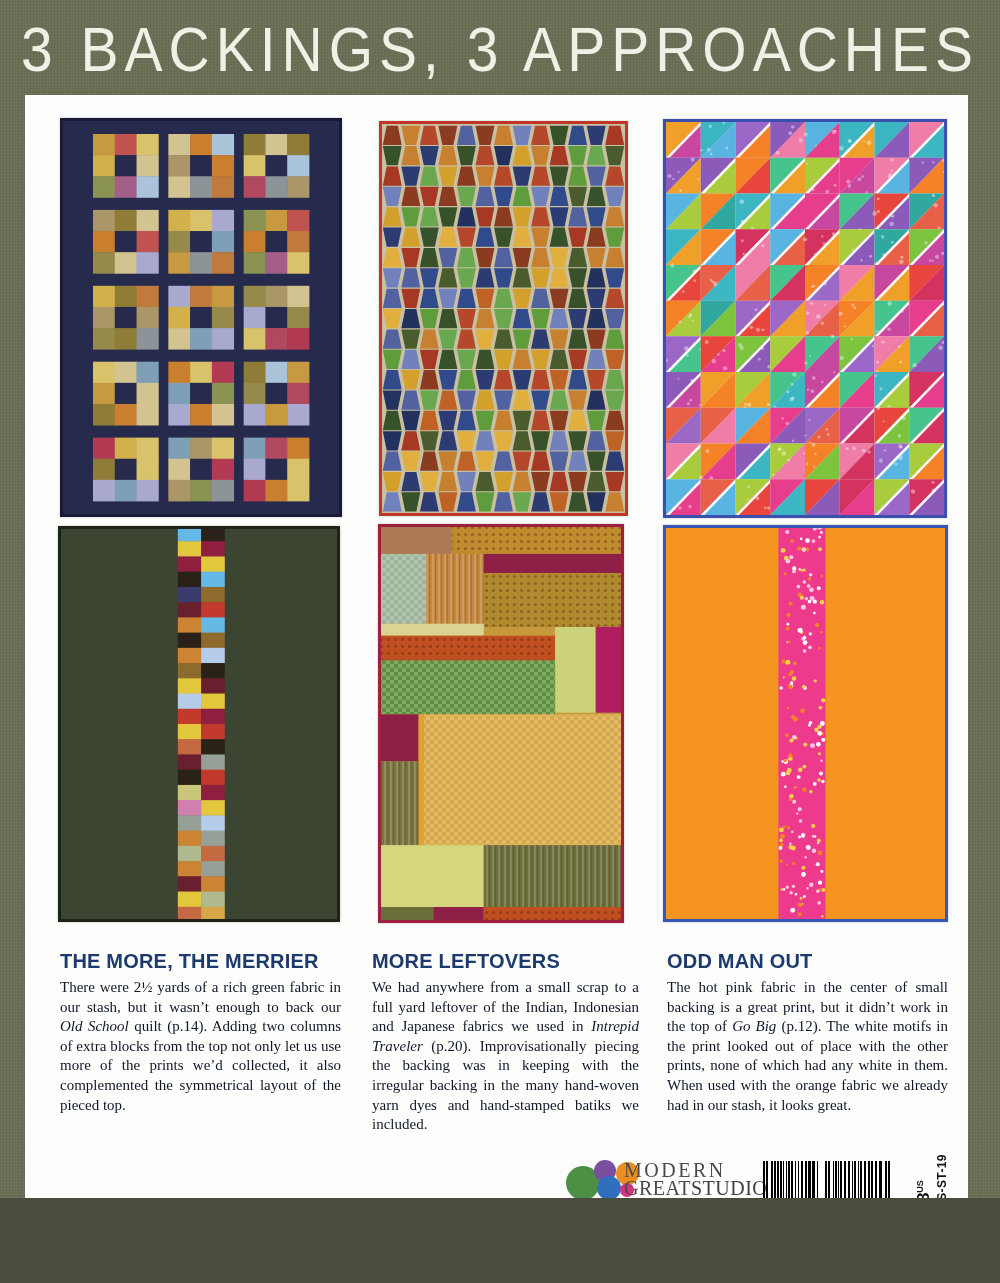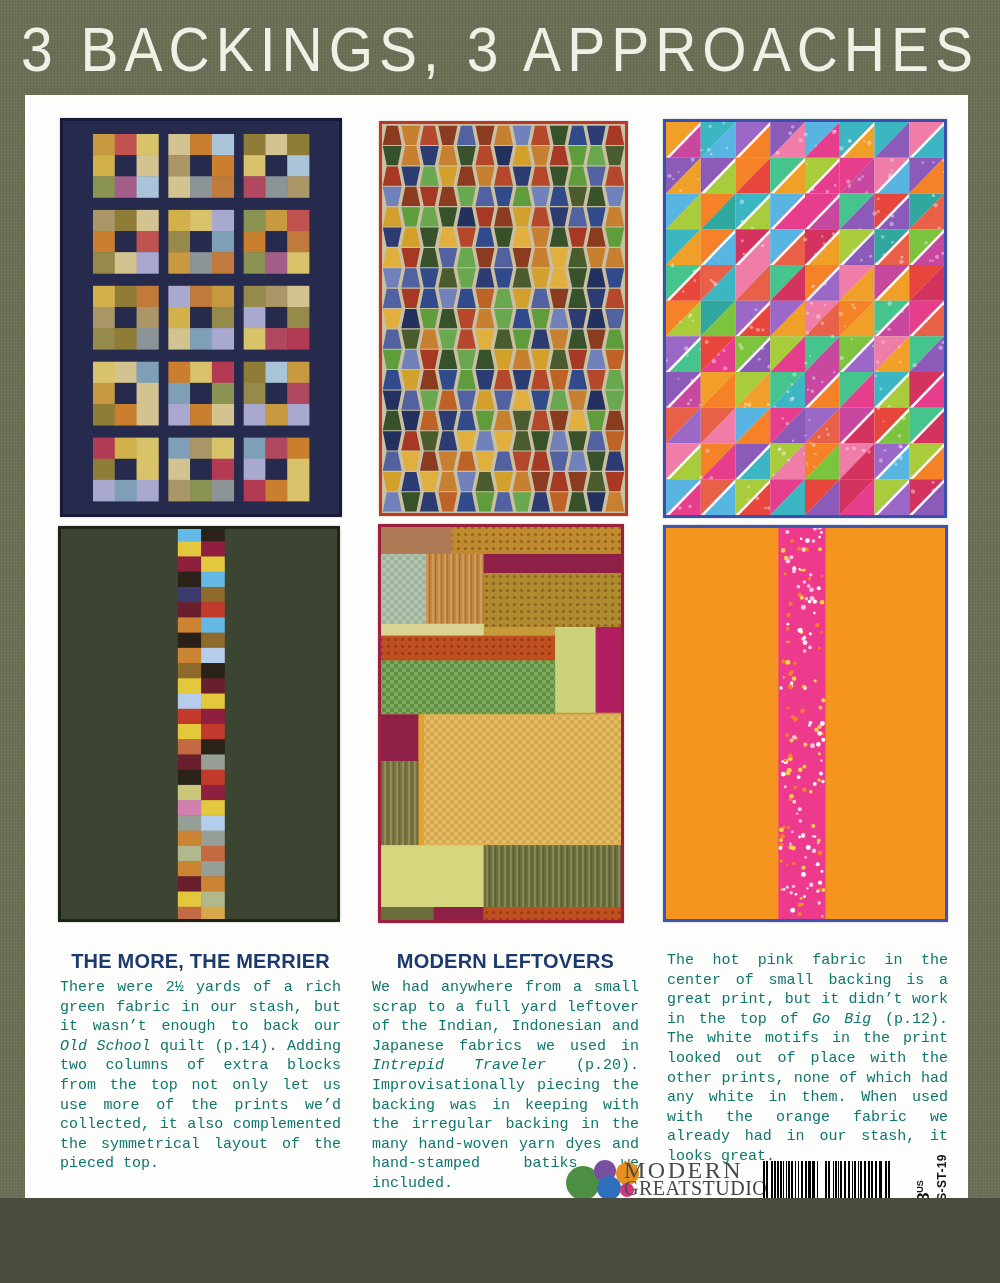--- a/index.html
+++ b/index.html
@@ -19,34 +19,34 @@
   #q1{left:354px;top:26px;}
   #q2{left:638px;top:24px;}
   #q3{left:33px;top:431px;}
   #q4{left:353px;top:429px;}
   #q5{left:638px;top:430px;}
   .col{position:absolute;top:856px;}
   #col0{left:35px;width:281px;}
   #col1{left:347px;width:267px;}
   #col2{left:642px;width:281px;}
   .col h2{margin:0 0 6px 0;font:700 20px/1.05 "Liberation Sans",sans-serif;
-    color:#1c3a6d;letter-spacing:.2px;text-align:center;}
-  .col p{margin:0;font-family:Liberation Mono, monospace;font-size:15px;line-height:19.6px;
-    color:#0f766e;text-align:justify;text-align-last:left;}
+    color:#1c3a6d;letter-spacing:.2px;}
+  .col p{margin:0;font-family:Liberation Serif, serif;font-size:15px;line-height:19.6px;
+    color:#0f172a;text-align:justify;text-align-last:left;}
   
   .logo-marks{position:absolute;left:541px;top:1065px;width:78px;height:44px;}
   .logo-marks span{position:absolute;display:block;border-radius:50%;}
   .logo-marks span:nth-child(1){left:0;top:6px;width:34px;height:34px;}
   .logo-marks span:nth-child(2){left:28px;top:0;width:22px;height:22px;}
   .logo-marks span:nth-child(3){left:50px;top:2px;width:23px;height:23px;}
   .logo-marks span:nth-child(4){left:31px;top:16px;width:24px;height:24px;}
   .logo-marks span:nth-child(5){left:54px;top:23px;width:14px;height:14px;}
   .logo-text{position:absolute;left:599px;top:1066px;font-family:"Liberation Serif",serif;
     color:#4a4a4a;}
-  .logo-text .l1{font-size:24px;line-height:18px;letter-spacing:2.5px;}
+  .logo-text .l1{font-size:20px;line-height:18px;letter-spacing:2.5px;}
   .logo-text .l2{font-size:20px;line-height:18px;letter-spacing:.5px;}
   .logo-text .blue{color:#404040;}
   .website{position:absolute;left:552px;top:1101px;font:15px "Liberation Sans",sans-serif;
     color:#3b82f6;letter-spacing:.3px;}
   .barcode-wrap{position:absolute;left:727px;top:1066px;display:flex;align-items:flex-end;gap:2px;}
   .bc-digit{font:11px "DejaVu Sans",sans-serif;color:#111;padding-bottom:1px;}
   .price-rot{position:absolute;left:878px;top:1064px;width:62px;height:62px;}
   .price-inner{width:62px;height:40px;margin-top:11px;transform:rotate(-90deg);
     transform-origin:50% 50%;color:#141414;white-space:nowrap;}
   .price-inner .p{font:600 17px "Liberation Sans",sans-serif;}
@@ -1167,24 +1167,25 @@
           <circle cx="140.45662092702116" cy="349.4404325832147" r="2.4396743102464824" fill="#ffffff"></circle>
           <circle cx="159.9501756105863" cy="256.59929656609893" r="1.73877363759093" fill="#ffffff"></circle>
           <rect x="1.5" y="1.5" width="282" height="394" fill="none" stroke="#3a56b4" stroke-width="3"></rect>
         </svg></div>
 
     <section class="col" id="col0">
       <h2>THE MORE, THE MERRIER</h2>
       <p><span>There were 2½ yards of a rich green fabric in our stash, but it wasn’t enough to back our </span><span style="font-style: italic;">Old School</span><span> quilt (p.14). Adding two columns of extra blocks from the top not only let us use more of the prints we’d collected, it also complemented the symmetrical layout of the pieced top.</span></p>
     </section>
     <section class="col" id="col1">
-      <h2>MODERN LEFTOVERS</h2>
+      <h2>MORE LEFTOVERS</h2>
       <p><span>We had anywhere from a small scrap to a full yard leftover of the Indian, Indonesian and Japanese fabrics we used in </span><span style="font-style: italic;">Intrepid Traveler</span><span> (p.20). Improvisationally piecing the backing was in keeping with the irregular backing in the many hand-woven yarn dyes and hand-stamped batiks we included.</span></p>
     </section>
     <section class="col" id="col2">
+      <h2>ODD MAN OUT</h2>
       <p><span>The hot pink fabric in the center of small backing is a great print, but it didn’t work in the top of </span><span style="font-style: italic;">Go Big</span><span> (p.12). The white motifs in the print looked out of place with the other prints, none of which had any white in them. When used with the orange fabric we already had in our stash, it looks great.</span></p>
     </section>
 
     <div class="logo-marks">
         <span style="background: rgb(78, 143, 70);"></span>
         <span style="background: rgb(122, 79, 160);"></span>
         <span style="background: rgb(232, 143, 31);"></span>
         <span style="background: rgb(47, 111, 189);"></span>
         <span style="background: rgb(210, 53, 127);"></span>
       </div>

